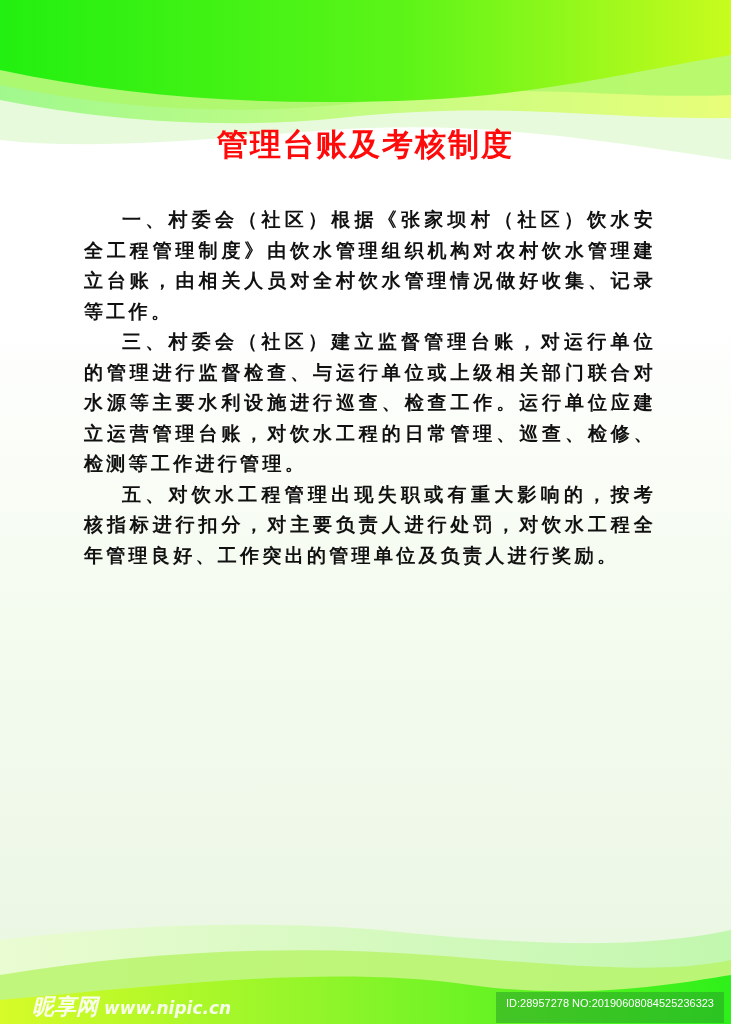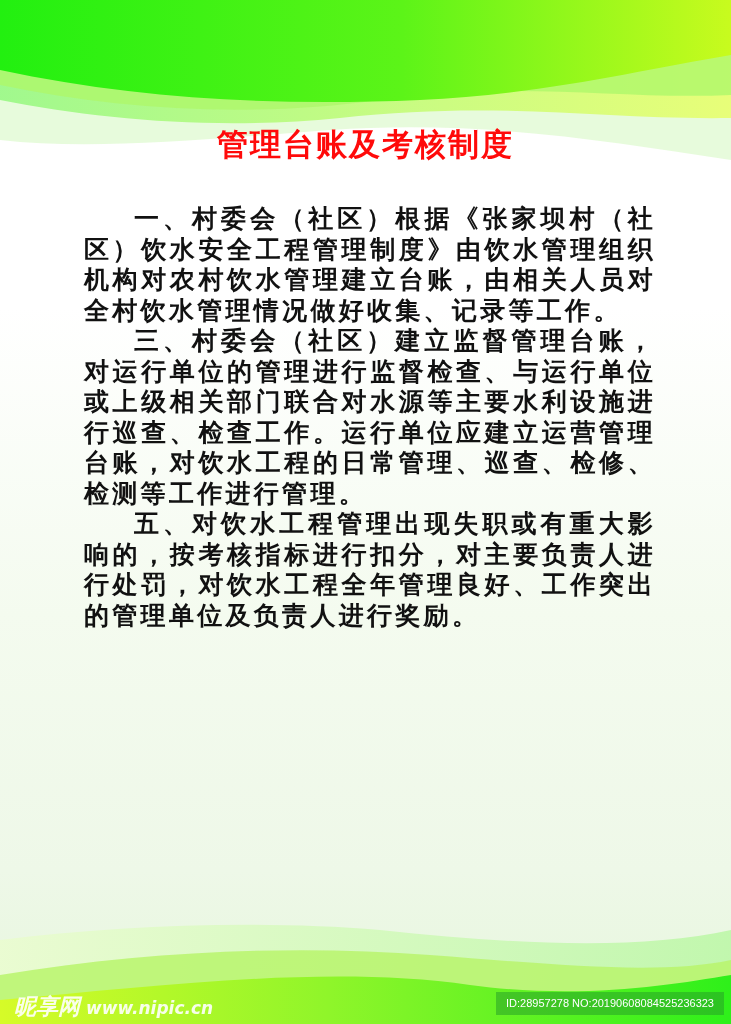--- a/index.html
+++ b/index.html
@@ -1,25 +1,25 @@
 <!DOCTYPE html>
 <html><head>
 <meta charset="utf-8">
 <style>
   html, body { margin:0; padding:0; }
   body { width:731px; height:1024px; overflow:hidden; position:relative; background:#ffffff; font-family:"DejaVu Sans", sans-serif; }
   .poster { position:absolute; left:0; top:0; width:731px; height:1024px; overflow:hidden; background:linear-gradient(180deg,#ffffff 0%, #ffffff 30%, #f4fbef 60%, #eef8e8 85%, #e6f6dc 100%); }
   .bg-svg { position:absolute; left:0; top:0; width:731px; height:1024px; }
   .title { position:absolute; left:0; width:731px; top:116px; text-align:center; color:#ff0a0a; font-size:31px; font-weight:bold; letter-spacing:2px; line-height:56px; }
-  .body { position:absolute; left:84px; width:572px; top:204px; color:#111111; font-size:25px; font-weight:bold; line-height:30.5px; letter-spacing:3.3px; text-align:justify; }
+  .body { position:absolute; left:84px; width:572px; top:204px; color:#111111; font-size:19px; font-weight:bold; line-height:30.5px; letter-spacing:3.3px; text-align:justify; }
   .para { margin:0; text-indent:2em; }
   .para.p2 { text-indent:1.75em; }
-  .wm-left { position:absolute; left:14px; top:992px; color:#ffffff; font-size:22px; font-weight:bold; font-style:italic; opacity:0.9; }
+  .wm-left { position:absolute; left:32px; top:992px; color:#ffffff; font-size:22px; font-weight:bold; font-style:italic; opacity:0.9; }
   .wm-left .url { font-size:17px; margin-left:6px; font-style:italic; }
-  .wm-right { position:absolute; left:496px; top:992px; width:228px; height:23px; background:rgba(40,160,40,0.55); color:#ffffff; font-size:11px; line-height:23px; text-align:center; font-family:"Liberation Sans", sans-serif; }
+  .wm-right { position:absolute; left:496px; top:992px; width:228px; height:31px; background:rgba(40,160,40,0.55); color:#ffffff; font-size:11px; line-height:23px; text-align:center; font-family:"Liberation Sans", sans-serif; }
 </style>
 </head>
 <body>
 
 <div class="poster">
   <svg class="bg-svg" viewBox="0 0 731 1024" preserveAspectRatio="none">
     <defs>
       <linearGradient id="topg" x1="0" y1="0" x2="1" y2="0">
         <stop offset="0" stop-color="#22f010"></stop>
         <stop offset="0.55" stop-color="#5cf418"></stop>

